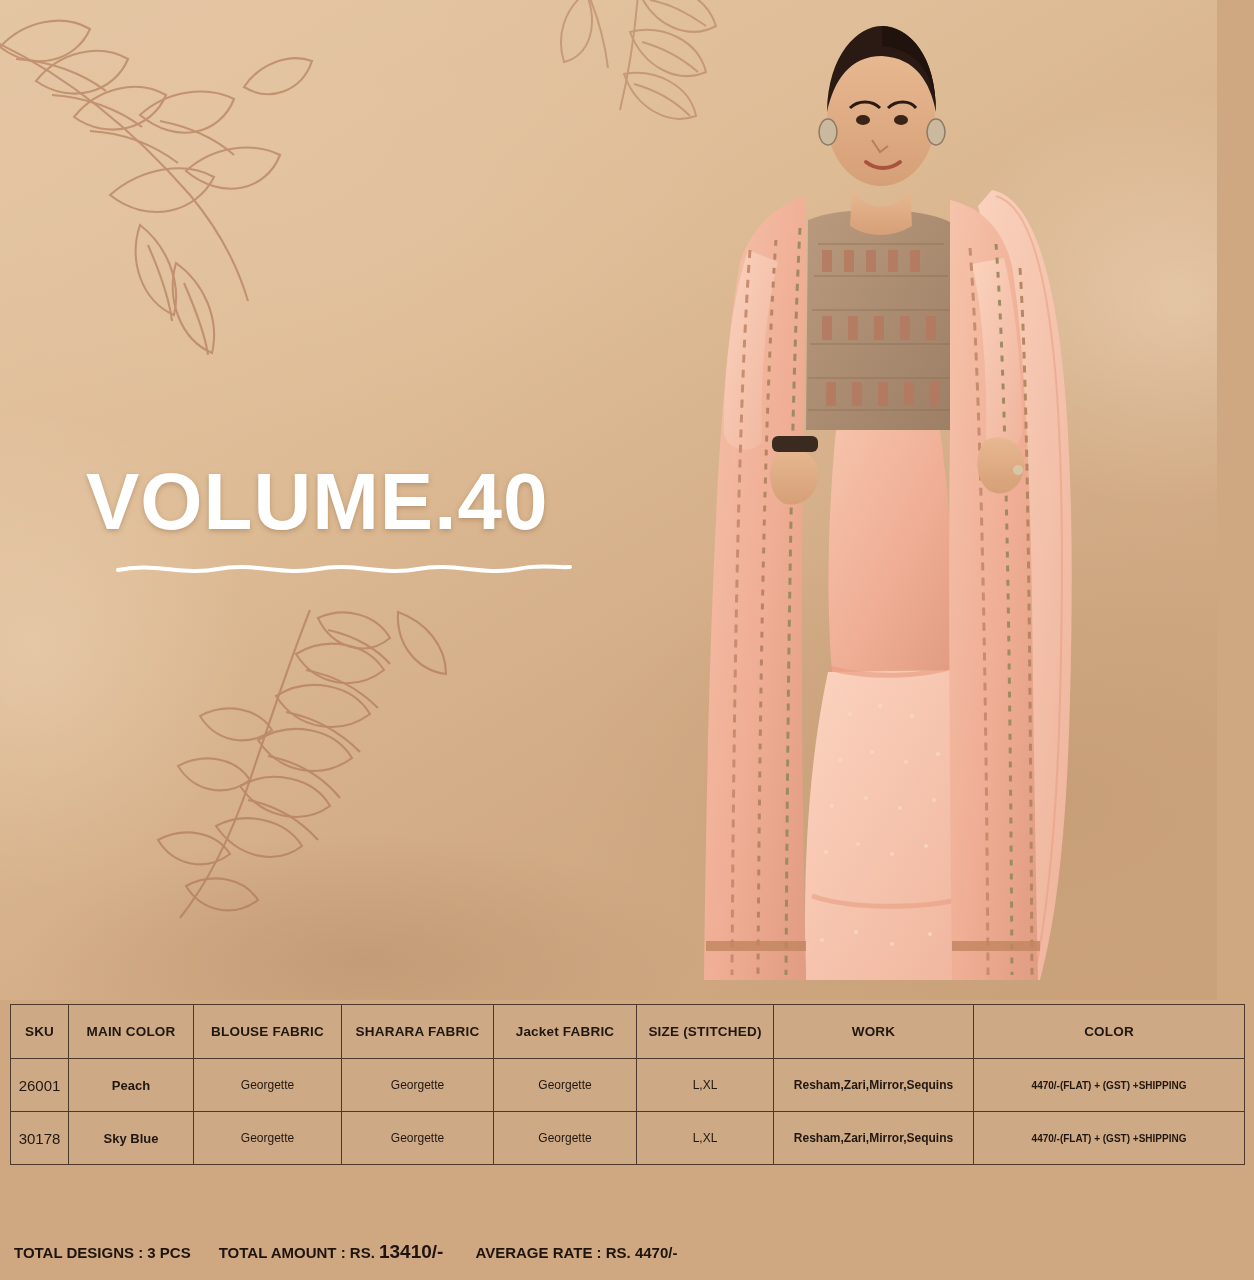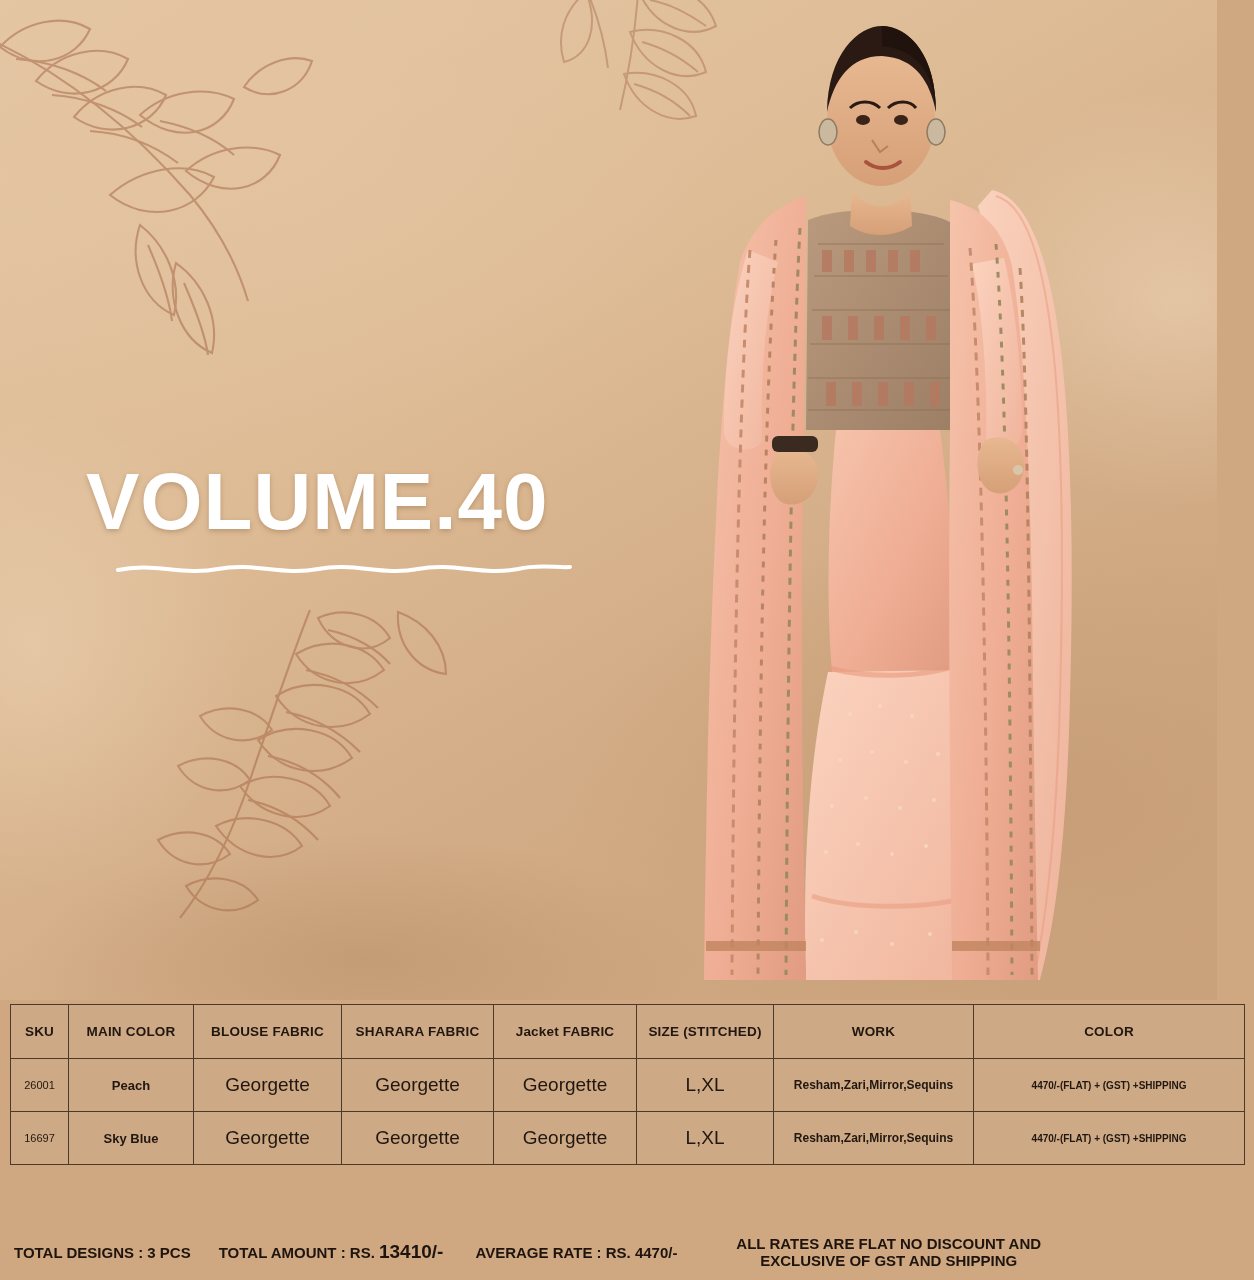--- a/index.html
+++ b/index.html
@@ -90,25 +90,25 @@
     vertical-align: middle;
     color: #211710;
   }
   table.spec th {
     font-size: 13.5px;
     font-weight: bold;
     height: 54px;
     letter-spacing: .2px;
   }
   table.spec td {
-    font-size: 19px;
+    font-size: 12px;
     height: 53px;
     font-weight: normal;
   }
-  table.spec td.sku { font-size: 11px; }
+  table.spec td.sku { font-size: 15px; }
   table.spec td.color { font-weight: bold; font-size: 13px; }
   table.spec td.work { font-weight: bold; font-size: 12px; line-height: 1.25; }
   table.spec td.price { font-weight: bold; font-size: 10px; }
 
   .col-sku    { width: 58px; }
   .col-main   { width: 125px; }
   .col-blouse { width: 148px; }
   .col-shar   { width: 152px; }
   .col-jack   { width: 143px; }
   .col-size   { width: 137px; }
@@ -366,21 +366,21 @@
         <td class="sku">26001</td>
         <td class="color">Peach</td>
         <td>Georgette</td>
         <td>Georgette</td>
         <td>Georgette</td>
         <td>L,XL</td>
         <td class="work">Resham,Zari,Mirror,Sequins</td>
         <td class="price">4470/-(FLAT) + (GST) +SHIPPING</td>
       </tr>
       <tr>
-        <td class="sku">16697</td>
+        <td class="sku">30178</td>
         <td class="color">Sky Blue</td>
         <td>Georgette</td>
         <td>Georgette</td>
         <td>Georgette</td>
         <td>L,XL</td>
         <td class="work">Resham,Zari,Mirror,Sequins</td>
         <td class="price">4470/-(FLAT) + (GST) +SHIPPING</td>
       </tr>
     </tbody>
   </table>
@@ -388,14 +388,13 @@
 
 <div class="footer">
   <div class="f-item">TOTAL DESIGNS : 3 PCS</div>
   <div class="f-gap1"></div>
   <div class="f-item">
     <span>TOTAL AMOUNT : RS.</span>
     <span class="big">13410/-</span>
   </div>
   <div class="f-gap2"></div>
   <div class="f-item">AVERAGE RATE :  RS. 4470/-</div>
-  <div class="f-note">ALL RATES ARE FLAT NO DISCOUNT AND EXCLUSIVE OF GST AND SHIPPING</div>
 </div>
 
 </body></html>

